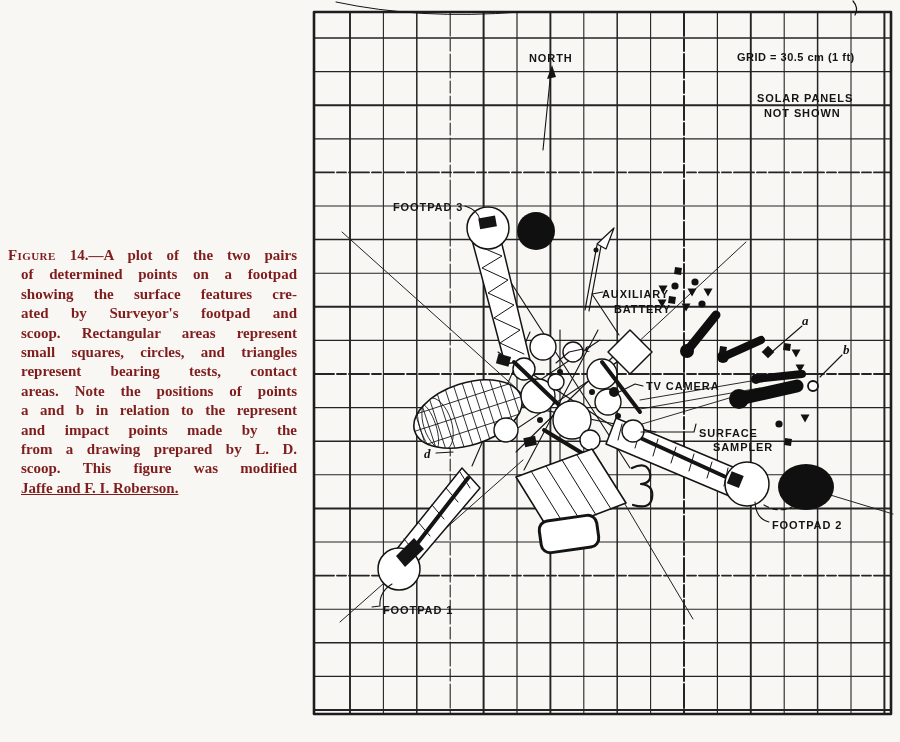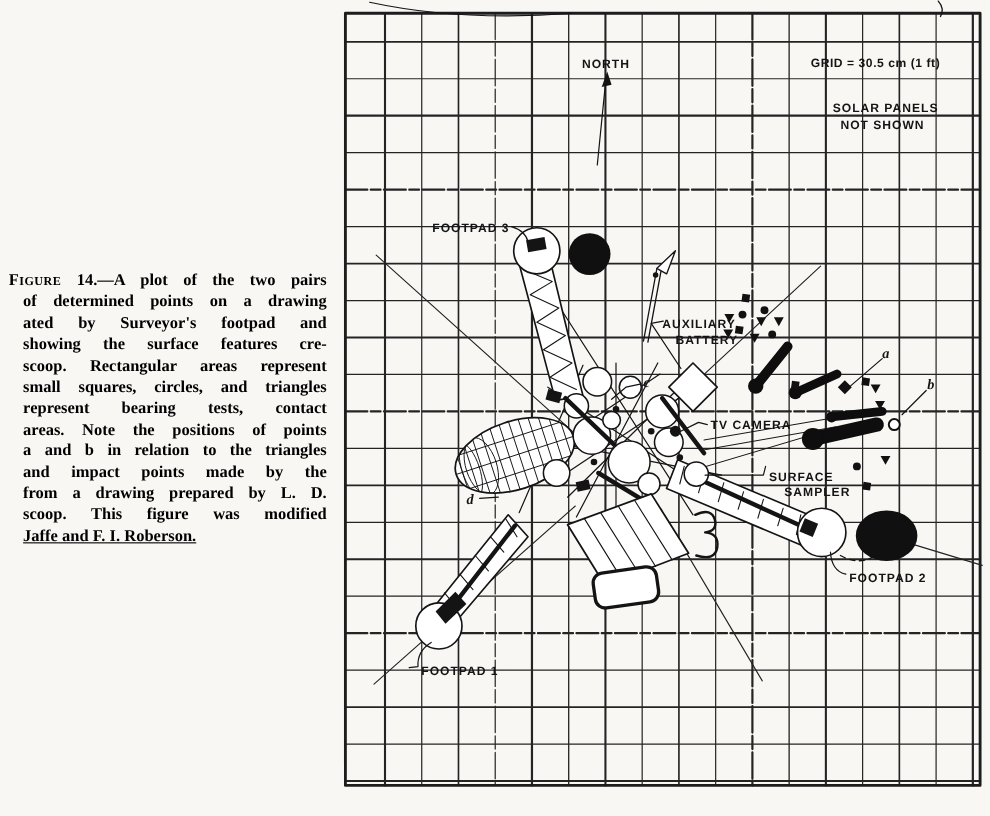--- a/index.html
+++ b/index.html
@@ -5,47 +5,47 @@
   html,body{margin:0;padding:0;}
   body{
     width:900px;height:742px;position:relative;overflow:hidden;
     background:#f8f7f4;
     font-family:"Liberation Sans",sans-serif;
   }
   
   .caption{
     position:absolute;left:8px;top:246px;width:289px;
     font-family:"Liberation Serif",serif;
-    font-size:15px;font-weight:700;color:#000000;
+    font-size:15px;font-weight:700;color:#7f1d1d;
   }
   .cl{text-align:justify;text-align-last:justify;line-height:19.4px;padding-left:13px;white-space:nowrap;}
   .cl{white-space:normal;}
   .cl.first{padding-left:0;}
   .cl.last{text-align-last:left;text-decoration:underline;}
   .sc{font-variant:small-caps;letter-spacing:.4px;}
   
   #figwrap{position:absolute;left:0;top:0;width:900px;height:742px;}
   #fig *{stroke-linejoin:round;stroke-linecap:round;}
   .lbl{font:700 11px "Liberation Sans",sans-serif;letter-spacing:.9px;fill:#141414;}
   .lbl2{font:700 11px "Liberation Sans",sans-serif;letter-spacing:.5px;fill:#141414;}
   .ptlbl{font:italic 700 13px "Liberation Serif",serif;fill:#141414;}
 </style>
 </head>
 <body>
 
 <div class="caption" id="caption">
     <div class="cl first"><span class="sc">Figure</span> 14.—A plot of the two pairs</div>
-    <div class="cl">of determined points on a drawing</div>
+    <div class="cl">of determined points on a footpad</div>
+    <div class="cl">showing the surface features cre-</div>
     <div class="cl">ated by Surveyor's footpad and</div>
-    <div class="cl">showing the surface features cre-</div>
     <div class="cl">scoop. Rectangular areas represent</div>
     <div class="cl">small squares, circles, and triangles</div>
     <div class="cl">represent bearing tests, contact</div>
     <div class="cl">areas. Note the positions of points</div>
-    <div class="cl">a and b in relation to the triangles</div>
+    <div class="cl">a and b in relation to the represent</div>
     <div class="cl">and impact points made by the</div>
     <div class="cl">from a drawing prepared by L. D.</div>
     <div class="cl">scoop. This figure was modified</div>
     <div class="cl last">Jaffe and F. I. Roberson.</div>
   </div>
 
 <div id="figwrap">
 <svg id="fig" width="900" height="742" viewBox="0 0 900 742" xmlns="http://www.w3.org/2000/svg">
 
   <g id="grid">

